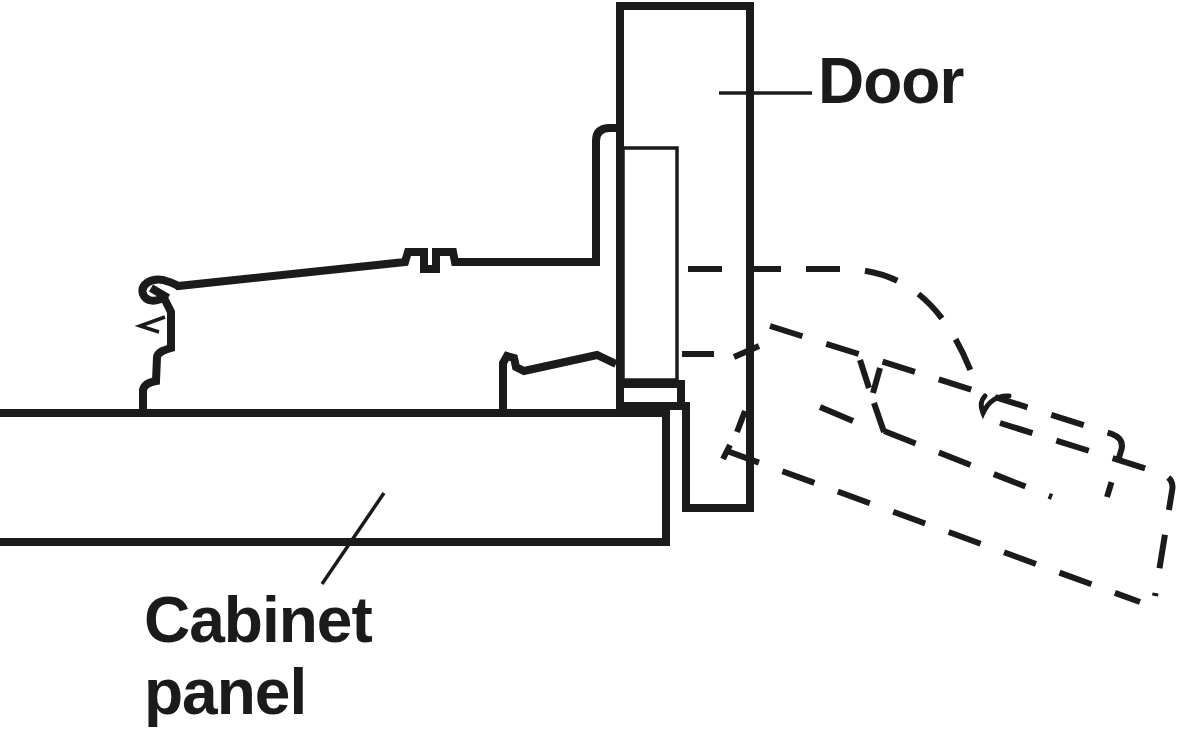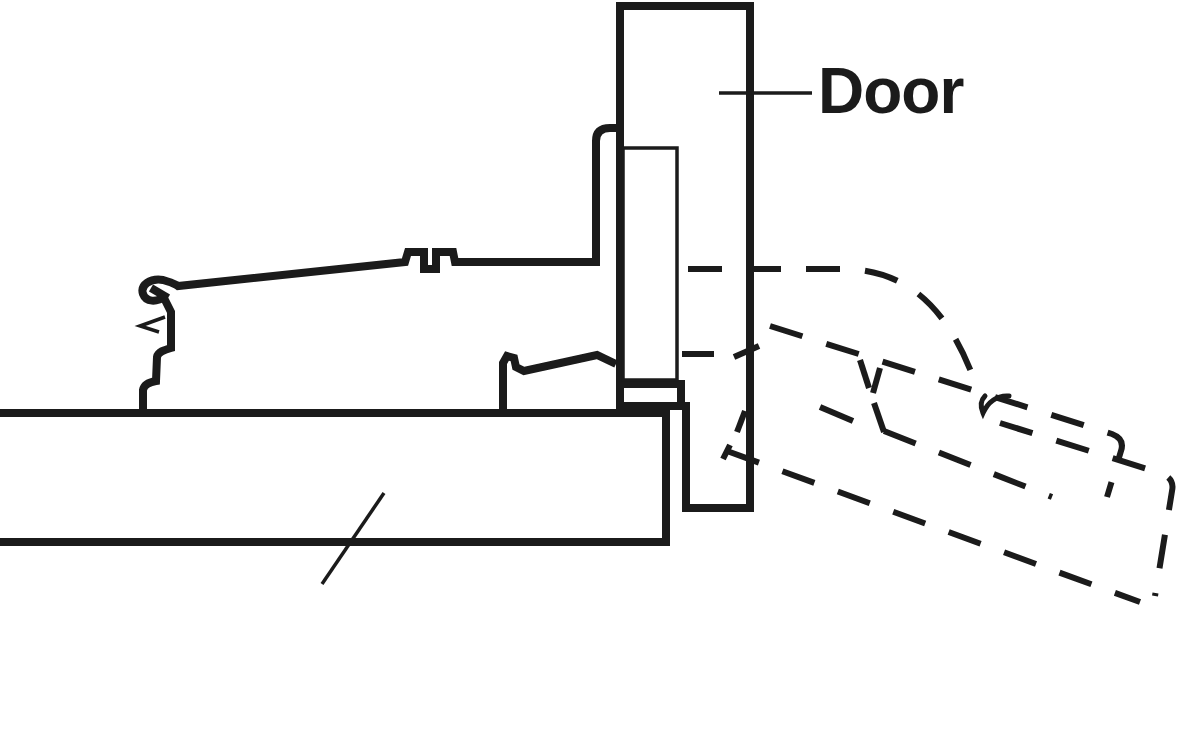--- a/index.html
+++ b/index.html
@@ -13,21 +13,21 @@
   .stage svg{position:absolute;left:0;top:0;}
   .diagram-label{
     position:absolute;
     color:#1b1b1b;
     font-weight:bold;
     font-size:64px;
     line-height:1.13;
     letter-spacing:-1px;
     white-space:pre-line;
   }
-  #door-label{left:818px;top:55px;}
+  #door-label{left:818px;top:45px;}
   #cabinet-panel-label{left:144px;top:584px;width:320px;}
   .ink-stroke{stroke:#1b1b1b;fill:none;}
 </style>
 </head>
 <body>
 
 <div class="stage">
 
   <svg width="1190" height="730" viewBox="0 0 1190 730">
 
@@ -83,14 +83,15 @@
       <path d="M 880,368 L 873,393"></path>
     </g>
 
     <g class="ink-stroke" stroke-width="5" stroke-linecap="round">
       <path d="M 1009,396 C 997,395 988,402 983,413 C 980,406 981,400 985,396"></path>
     </g>
   </svg>
 
   <div class="diagram-label" id="door-label">Door</div>
 
+  <div class="diagram-label" id="cabinet-panel-label">Cabinet panel</div>
 
 </div>
 
 </body></html>

